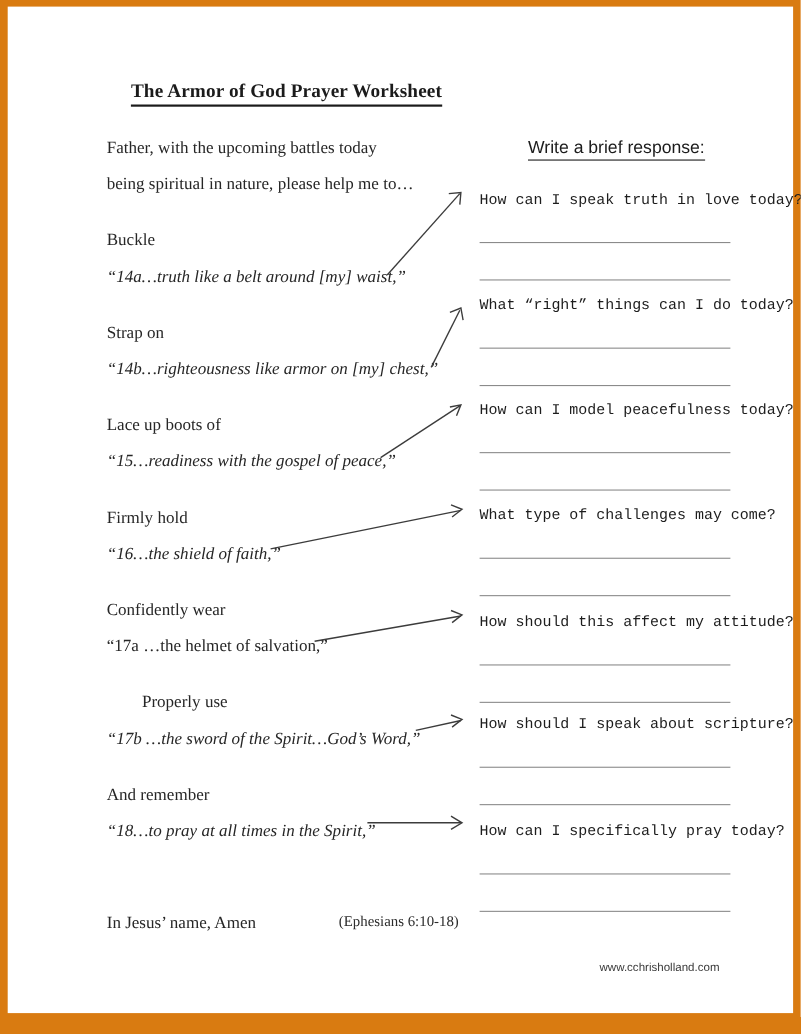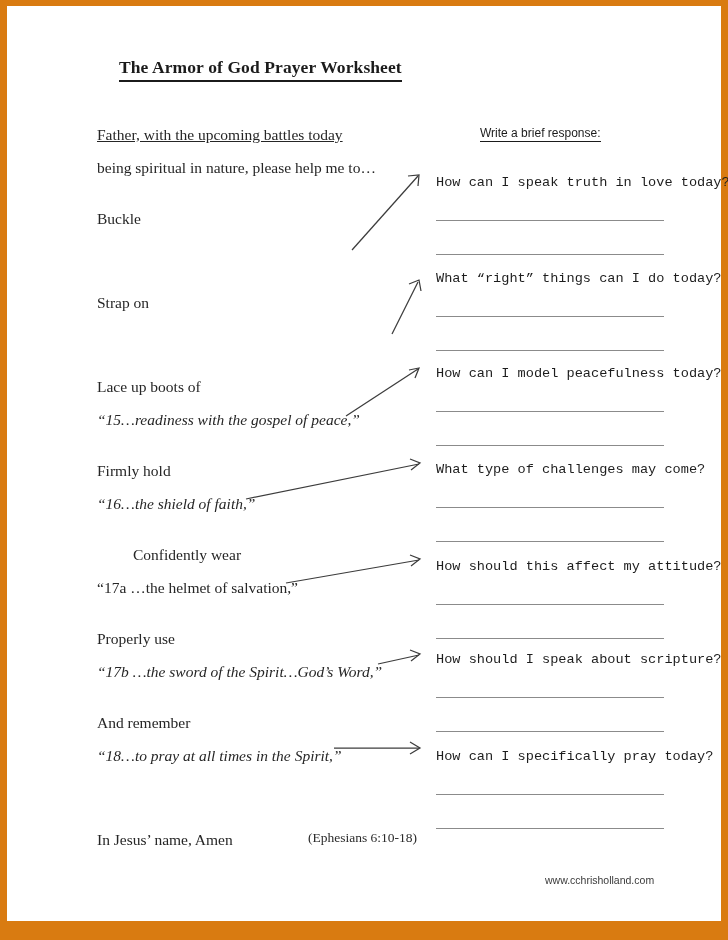--- a/index.html
+++ b/index.html
@@ -24,21 +24,21 @@
     top: 6px;
     width: 714px;
     height: 915px;
     background: #ffffff;
   }
 
   
   #doc-title {
     position: absolute;
     left: 112px;
-    top: 51px;
+    top: 66px;
     font-size: 17.5px;
     font-weight: bold;
     color: #1b1b1b;
     letter-spacing: .1px;
     border-bottom: 2px solid #1b1b1b;
     padding-bottom: 2px;
     white-space: nowrap;
   }
 
   
@@ -65,21 +65,21 @@
     color: #2b2b2b;
     white-space: nowrap;
   }
 
   
   #response-heading {
     position: absolute;
     left: 473px;
     top: 120px;
     font-family: "Liberation Sans", sans-serif;
-    font-size: 12px;
+    font-size: 16px;
     color: #1b1b1b;
     border-bottom: 1.5px solid #1b1b1b;
     padding-bottom: 1px;
     white-space: nowrap;
   }
 
   .question {
     position: absolute;
     left: 429px;
     font-family: Liberation Mono, monospace;
@@ -124,37 +124,39 @@
   }
 </style>
 </head>
 <body>
 
 <div id="page">
   <div id="sheet">
 
     <div id="doc-title">The Armor of God Prayer Worksheet</div>
 
-    <div class="prayer-line" style="top:120px;text-decoration:underline;">Father, with the upcoming battles today</div>
+    <div class="prayer-line" style="top:120px;">Father, with the upcoming battles today</div>
     <div class="prayer-line" style="top:153px;">being spiritual in nature, please help me to…</div>
 
     <div class="prayer-line" style="top:204px;">Buckle</div>
+    <div class="prayer-line verse" style="top:237px;">“14a…truth like a belt around [my] waist,”</div>
 
     <div class="prayer-line" style="top:288px;">Strap on</div>
+    <div class="prayer-line verse" style="top:321px;">“14b…righteousness like armor on [my] chest,”</div>
 
     <div class="prayer-line" style="top:372px;">Lace up boots of</div>
     <div class="prayer-line verse" style="top:405px;">“15…readiness with the gospel of peace,”</div>
 
     <div class="prayer-line" style="top:456px;">Firmly hold</div>
     <div class="prayer-line verse" style="top:489px;">“16…the shield of faith,”</div>
 
-    <div class="prayer-line" style="top:540px;margin-left:36px;">Confidently wear</div>
+    <div class="prayer-line" style="top:540px;">Confidently wear</div>
     <div class="prayer-line upright" style="top:573px;">“17a …the helmet of salvation,”</div>
 
-    <div class="prayer-line" style="top:624px;">Properly use</div>
+    <div class="prayer-line" style="top:624px;margin-left:32px;">Properly use</div>
     <div class="prayer-line verse" style="top:657px;">“17b …the sword of the Spirit…God’s Word,”</div>
 
     <div class="prayer-line" style="top:708px;">And remember</div>
     <div class="prayer-line verse" style="top:741px;">“18…to pray at all times in the Spirit,”</div>
 
     <div class="prayer-line" style="top:825px;">In Jesus’ name, Amen</div>
     <div id="citation">(Ephesians 6:10-18)</div>
 
     <div id="response-heading">Write a brief response:</div>
 

